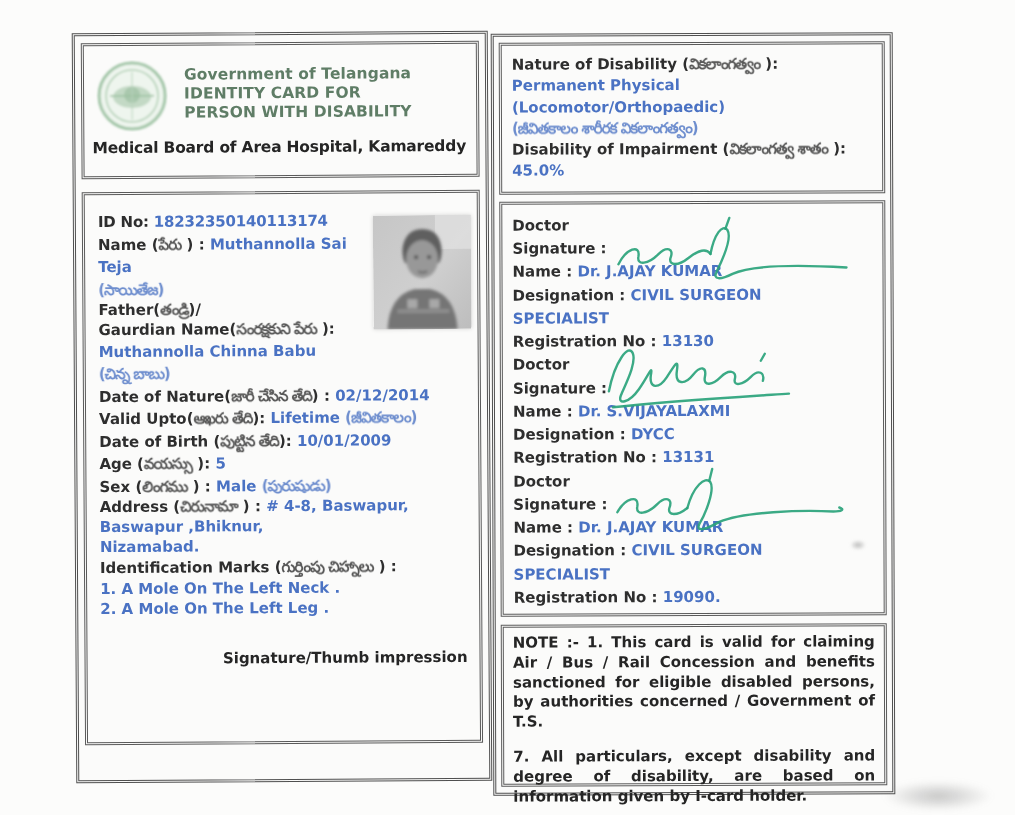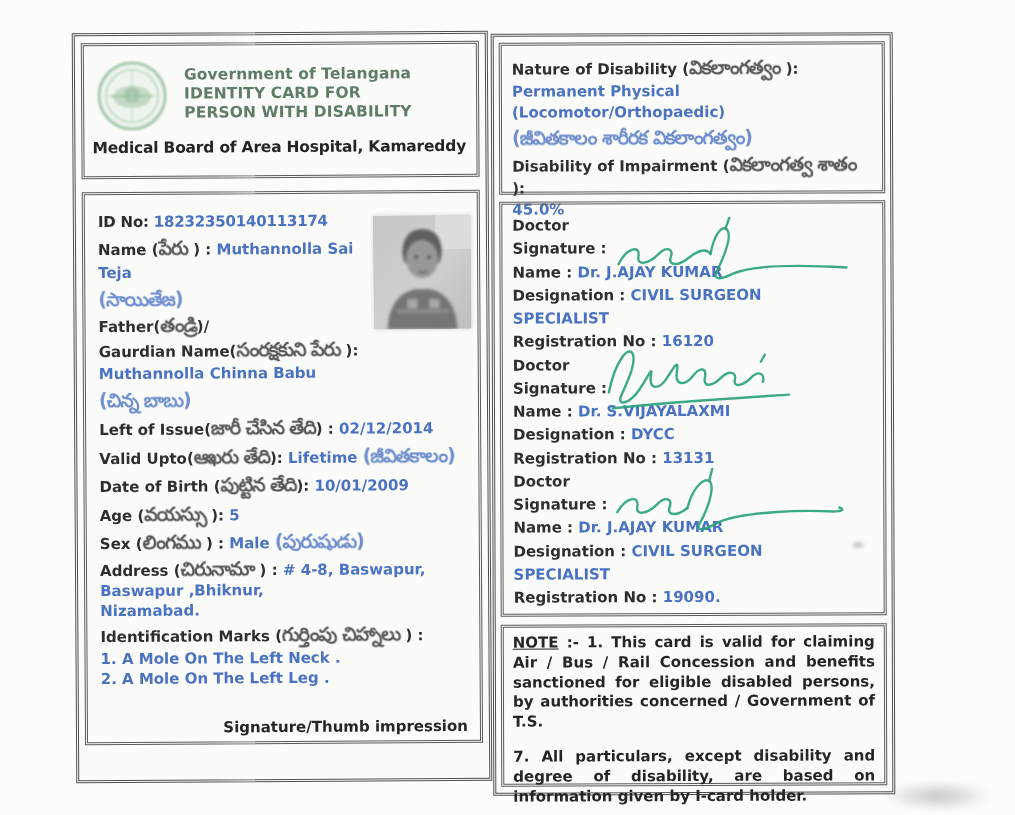--- a/index.html
+++ b/index.html
@@ -20,21 +20,21 @@
   .header-box{height:136px;padding:6px 8px 4px 8px;box-sizing:border-box;}
   .header-top{display:flex;align-items:flex-start;gap:16px;padding-left:4px;padding-top:8px;}
   .emblem{width:72px;height:72px;flex:0 0 auto;}
   .title-lines{color:#5f7d66;font-size:15.5px;line-height:1.22;padding-top:6px;letter-spacing:0.1px;}
   .subtitle{font-size:15.5px;color:#252525;margin-top:7px;white-space:nowrap;letter-spacing:-0.2px;}
 
   .details-box{margin-top:13px;height:553px;box-sizing:border-box;padding:16px 10px 8px 13px;position:relative;font-size:15px;line-height:1.5;}
   .details-box p{margin:0;}
   .k{color:#2e2e2e;}
   .v{color:#4a72c3;}
-  .te{filter:blur(0.7px);opacity:.8;letter-spacing:-1px;font-size:19px;}
+  .te{filter:blur(0.7px);opacity:.8;letter-spacing:-1px;font-size:15px;}
   .photo{position:absolute;top:22px;right:6px;width:98px;height:114px;z-index:0;box-shadow:0 0 4px rgba(0,0,0,0.15);}
   .mb2{margin-bottom:2px;} .mb4{margin-bottom:4px;} .mb6{margin-bottom:6px;}
   .mb8{margin-bottom:8px;} .mb10{margin-bottom:10px;}
   .tight{line-height:1.32;}
   .idline{letter-spacing:-0.2px;}
   .namew{max-width:262px;}
   .sig-caption{text-align:right;margin-top:28px !important;padding-right:2px;color:#252525;}
 
   
   .right-card{left:492px;top:33px;width:402px;height:762px;padding:6px 5px;box-sizing:border-box;transform:rotate(-0.2deg);display:flex;flex-direction:column;}
@@ -45,21 +45,21 @@
   .doc-block p{margin:0;}
   .desig{max-width:322px;}
   .sig{position:absolute;pointer-events:none;z-index:2;}
   .sig path{fill:none;stroke:#2aa37b;stroke-width:2.4;stroke-linecap:round;stroke-linejoin:round;opacity:.92;}
   .sig1{left:96px;top:0px;}
   .sig2{left:88px;top:-26px;}
   .sig3{left:96px;top:-4px;}
   .note-box{margin-top:8px;height:162px;box-sizing:border-box;padding:6px 9px;font-size:15px;line-height:1.32;text-align:justify;color:#252525;}
   .note-box p{margin:0;}
   .note-p2{margin-top:15px !important;}
-  .note-label{text-decoration:underline;}
+  .note-label{}
 
   
   .smudge{position:absolute;pointer-events:none;}
   .smudge-corner{right:22px;bottom:4px;width:110px;height:30px;background:radial-gradient(ellipse at center,rgba(110,110,110,.38),rgba(110,110,110,0) 70%);filter:blur(3px);}
   .smudge-dot{left:850px;top:540px;width:16px;height:10px;background:radial-gradient(ellipse at center,rgba(120,120,120,.5),rgba(120,120,120,0) 70%);filter:blur(1.5px);}
 </style>
 </head>
 <body>
 
 <div class="page">
@@ -124,21 +124,21 @@
 
       <p class="mb2 namew"><span class="k">Name (</span><span class="k te">పేరు</span><span class="k"> ) : </span><span class="v">Muthannolla Sai</span></p>
       <p class="mb2"><span class="v">Teja</span></p>
       <p class="mb6"><span class="v te">(సాయితేజ)</span></p>
 
       <p class="tight"><span class="k">Father(</span><span class="k te">తండ్రి</span><span class="k">)/</span></p>
       <p class="tight mb6"><span class="k">Gaurdian Name(</span><span class="k te">సంరక్షకుని పేరు</span><span class="k"> ):</span></p>
       <p class="mb2"><span class="v">Muthannolla Chinna Babu</span></p>
       <p class="mb8"><span class="v te">(చిన్న బాబు)</span></p>
 
-      <p class="mb10"><span class="k">Left of Issue(</span><span class="k te">జారీ చేసిన తేది</span><span class="k">) : </span><span class="v">02/12/2014</span></p>
+      <p class="mb10"><span class="k">Date of Nature(</span><span class="k te">జారీ చేసిన తేది</span><span class="k">) : </span><span class="v">02/12/2014</span></p>
 
       <p class="mb8"><span class="k">Valid Upto(</span><span class="k te">ఆఖరు తేది</span><span class="k">): </span><span class="v">Lifetime </span><span class="v te">(జీవితకాలం)</span></p>
 
       <p class="mb6"><span class="k">Date of Birth (</span><span class="k te">పుట్టిన తేది</span><span class="k">): </span><span class="v">10/01/2009</span></p>
 
       <p class="mb4"><span class="k">Age (</span><span class="k te">వయస్సు</span><span class="k"> ): </span><span class="v">5</span></p>
 
       <p class="mb4"><span class="k">Sex (</span><span class="k te">లింగము</span><span class="k"> ) : </span><span class="v">Male </span><span class="v te">(పురుషుడు)</span></p>
 
       <p class="tight"><span class="k">Address (</span><span class="k te">చిరునామా</span><span class="k"> ) : </span><span class="v"># 4-8, Baswapur,</span></p>
@@ -169,21 +169,21 @@
       <div class="doc-block">
         <svg class="sig sig1" width="252" height="78" viewBox="0 0 252 78">
           <path d="M10,50 C18,34 32,30 30,42 C28,52 40,50 50,40 C58,32 66,34 62,44 C60,52 70,52 80,44 C90,36 98,34 102,40"></path>
           <path d="M102,40 C106,20 114,10 119,16 C124,24 114,46 108,58 C104,66 112,66 124,60 C146,50 205,52 238,54"></path>
           <path d="M121,4 L117,15"></path>
         </svg>
         <p>Doctor</p>
         <p>Signature : </p>
         <p><span class="k">Name : </span><span class="v">Dr. J.AJAY KUMAR</span></p>
         <p class="desig"><span class="k">Designation : </span><span class="v">CIVIL SURGEON SPECIALIST</span></p>
-        <p><span class="k">Registration No : </span><span class="v">16120</span></p>
+        <p><span class="k">Registration No : </span><span class="v">13130</span></p>
       </div>
 
       <div class="doc-block">
         <svg class="sig sig2" width="252" height="96" viewBox="0 0 252 96">
           <path d="M8,64 C14,34 28,16 32,26 C36,36 24,58 20,68 C16,78 28,76 38,62 C48,48 52,36 50,48 C48,62 58,62 66,50 C74,38 78,30 76,44 C74,58 84,58 92,48 C100,38 106,40 104,50 C102,60 112,58 120,50 C128,42 136,44 134,52 C132,60 142,58 150,50 C158,42 164,46 162,54"></path>
           <path d="M160,34 L164,27"></path>
           <path d="M12,80 C70,74 140,70 188,67"></path>
         </svg>
         <p>Doctor</p>
         <p>Signature : </p>

